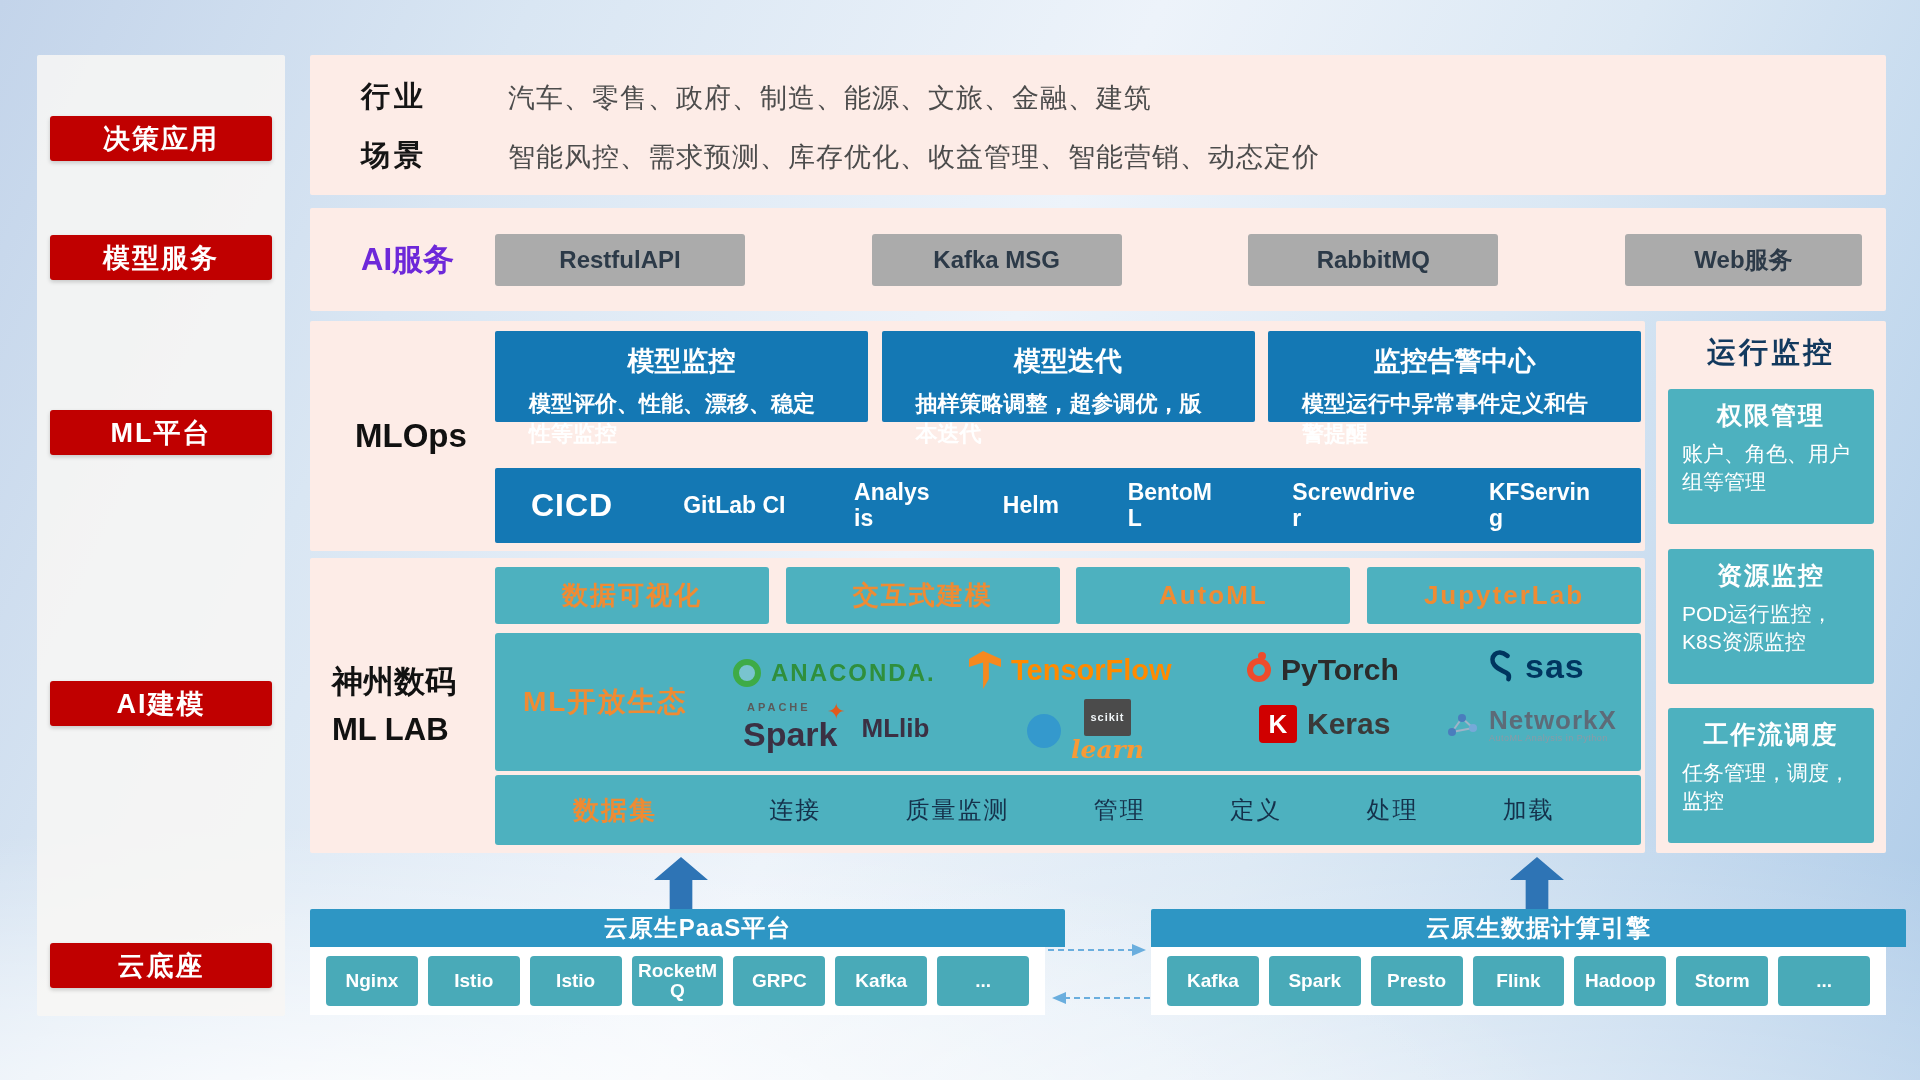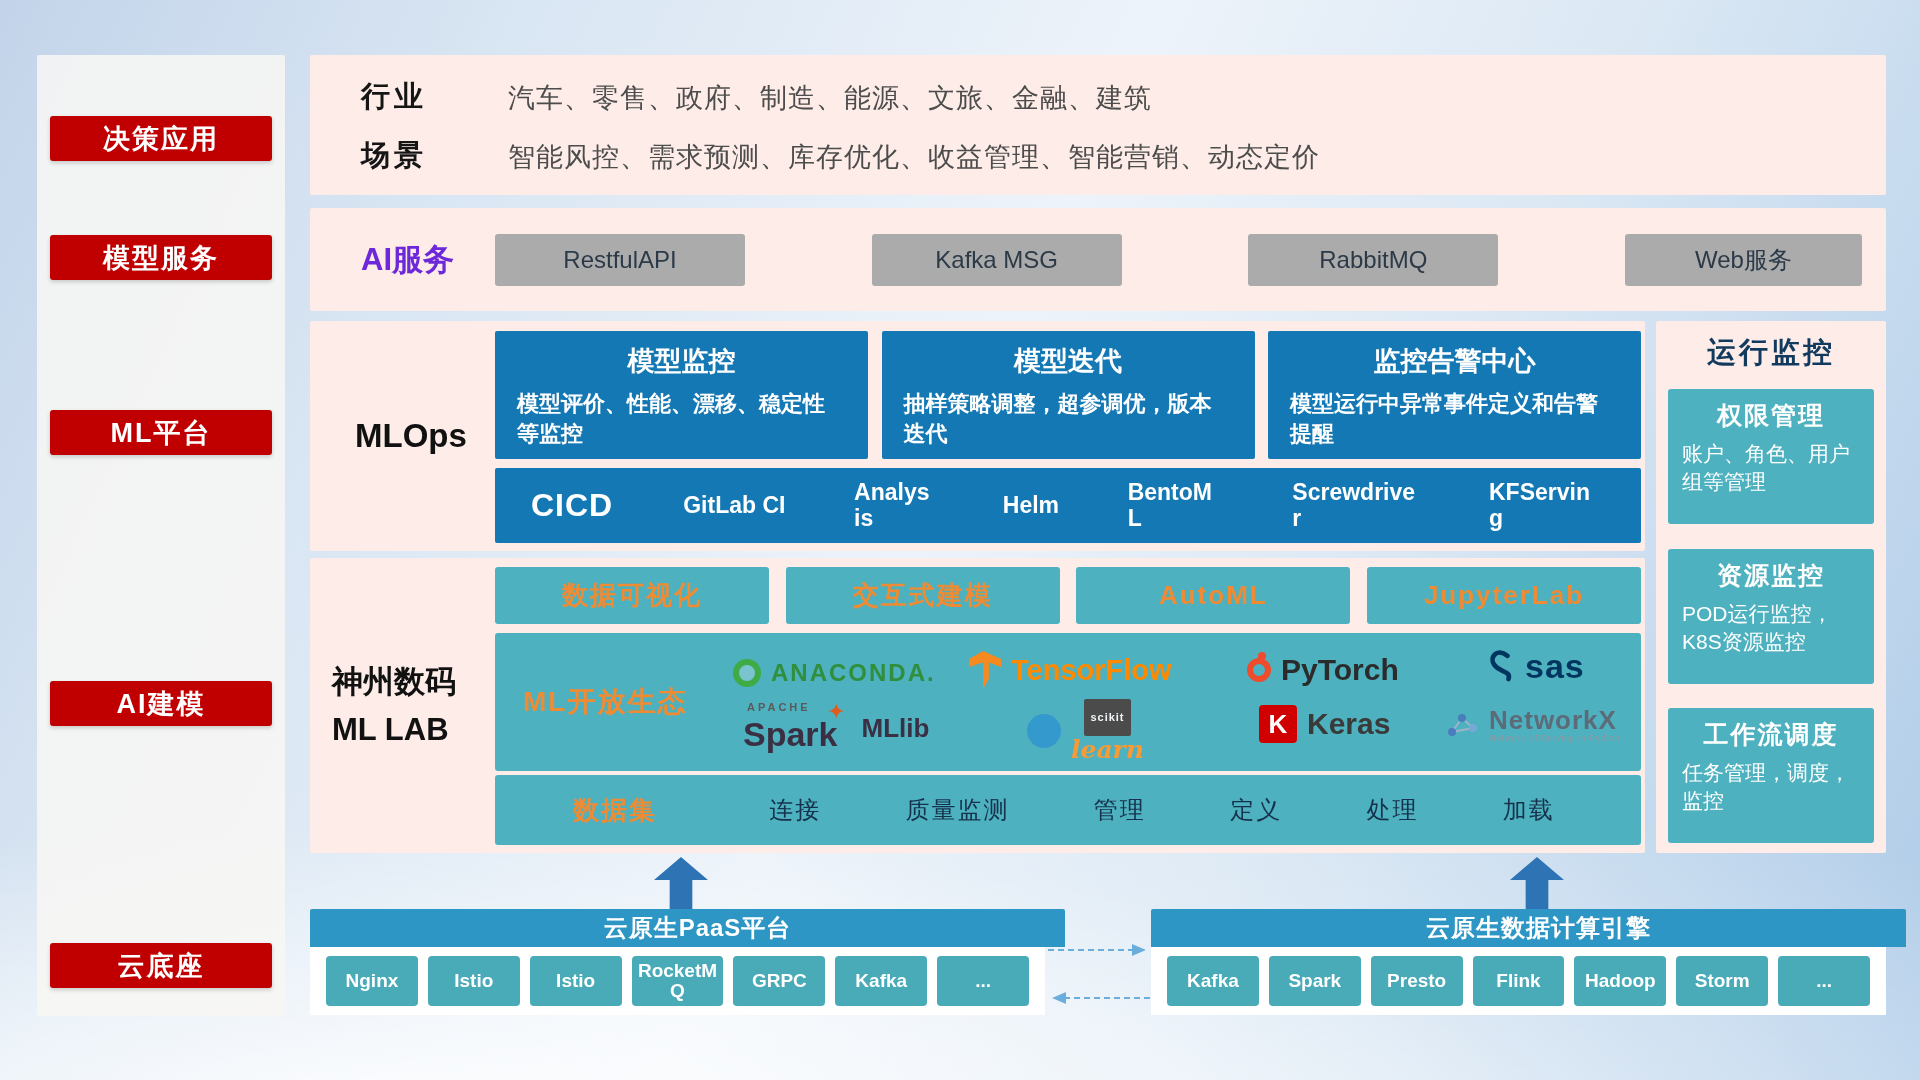--- a/index.html
+++ b/index.html
@@ -43,31 +43,31 @@
   
   .ind-label{position:absolute;left:51px;font-size:29px;font-weight:bold;color:#151515;letter-spacing:4px;}
   .ind-value{position:absolute;left:198px;font-size:27px;color:#4c4c4c;letter-spacing:1px;}
 
   
   .svc-label{position:absolute;left:51px;top:50%;transform:translateY(-50%);
     font-size:31px;font-weight:bold;color:#6d28d9;}
   .svc-buttons{position:absolute;left:185px;top:26px;width:1367px;display:flex;justify-content:space-between;}
   .graybtn{
     width:250px;height:52px;background:#ababab;border-radius:3px;
-    color:#2c3a48;font-size:24px;font-weight:normal;
+    color:#2c3a48;font-size:24px;font-weight:bold;
     display:flex;align-items:center;justify-content:center;
   }
 
   
   .mlops-label{position:absolute;left:45px;top:50%;transform:translateY(-50%);
     font-size:33px;font-weight:bold;color:#111;}
   .mlops-cards{position:absolute;left:185px;top:10px;width:1146px;display:flex;justify-content:space-between;}
   .bluecard{
-    width:373px;height:128px;background:#1478b4;color:#fff;
-    padding:12px 22px;box-sizing:border-box;border-radius:2px;
+    width:373px;height:91px;background:#1478b4;color:#fff;
+    padding:12px 34px;box-sizing:border-box;border-radius:2px;
   }
   .bluecard .bc-title{text-align:center;font-size:27px;font-weight:bold;margin-bottom:10px;}
   .bluecard .bc-desc{font-size:22px;line-height:1.35;text-align:left;font-weight:bold;}
   .cicd-bar{
     position:absolute;left:185px;top:147px;width:1146px;height:75px;
     background:#1478b4;border-radius:2px;display:flex;align-items:center;color:#fff;
   }
   .cicd-label{font-size:32px;font-weight:bold;margin-left:36px;letter-spacing:1px;}
   .cicd-items{flex:1;display:flex;justify-content:space-between;align-items:center;
     margin-left:70px;padding-right:46px;}
@@ -281,21 +281,21 @@
         <svg width="34" height="30" viewBox="0 0 34 30">
           <line x1="7" y1="22" x2="17" y2="8" stroke="#9fb3c8" stroke-width="2"></line>
           <line x1="17" y1="8" x2="28" y2="18" stroke="#9fb3c8" stroke-width="2"></line>
           <line x1="7" y1="22" x2="28" y2="18" stroke="#9fb3c8" stroke-width="2"></line>
           <circle cx="7" cy="22" r="4" fill="#4a7dbd"></circle>
           <circle cx="17" cy="8" r="4" fill="#4a7dbd"></circle>
           <circle cx="28" cy="18" r="4" fill="#76a9d8"></circle>
         </svg>
         <span class="nx-block">
           <span class="txt-networkx">NetworkX</span>
-          <span class="txt-networkx-sub">Network KFServing in Python</span>
+          <span class="txt-networkx-sub">AutoML Analysis in Python</span>
         </span>
       </div>
     </div>
 
     <div class="dataset-bar">
       <span class="ds-label">数据集</span>
       <div class="ds-items">
         <span>连接</span>
         <span>质量监测</span>
         <span>管理</span>

